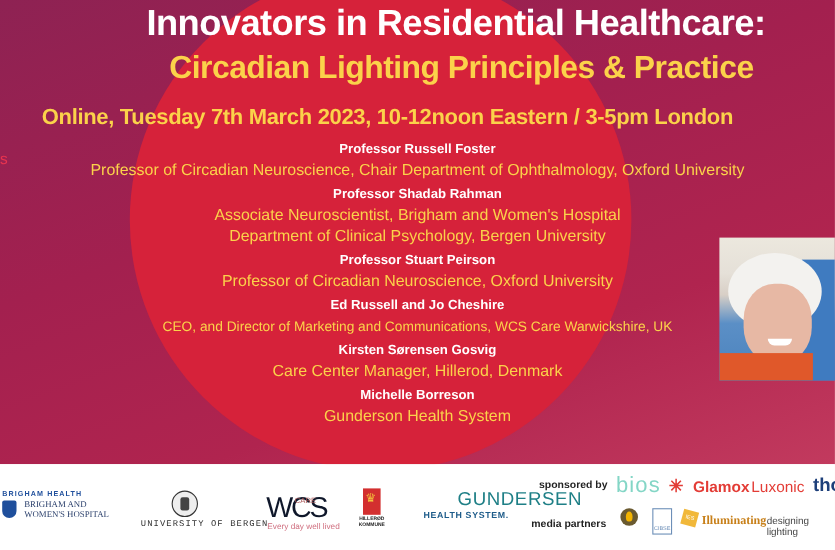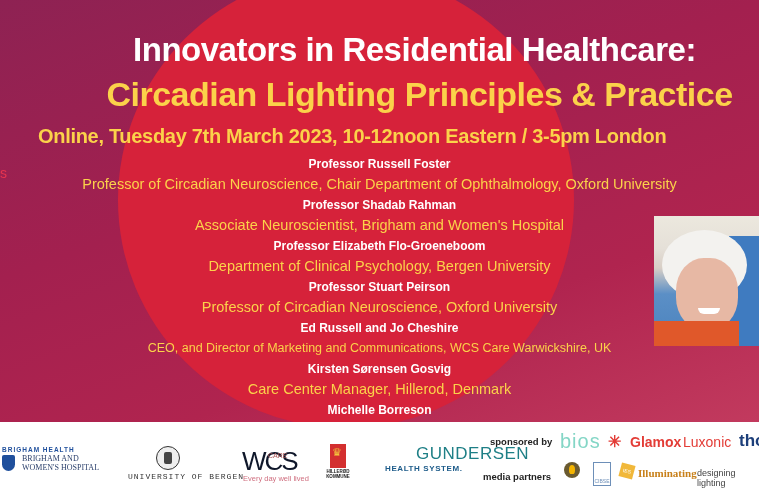--- a/index.html
+++ b/index.html
@@ -1,22 +1,22 @@
 <!DOCTYPE html>
 <html><head>
 <meta charset="utf-8">
 <style>
   html, body { margin:0; padding:0; }
   body { width:759px; height:500px; overflow:hidden; background:#ffffff; font-family:"Liberation Sans", sans-serif; position:relative; }
   .banner { position:absolute; left:0; top:0; width:759px; height:422px; overflow:hidden;
     background: linear-gradient(160deg, #8e2253 0%, #a3204f 40%, #b0244f 70%, #c23a5e 100%); }
   .circle { position:absolute; left:118px; top:-28px; width:456px; height:456px; border-radius:50%; background:#d6223a; }
-  .content { position:absolute; left:0; top:0; width:759px; height:426px; text-align:center;margin-top:29px; }
+  .content { position:absolute; left:0; top:0; width:759px; height:426px; text-align:center; }
   .title1 { position:absolute; left:0; right:0; top:2px; color:#ffffff; font-weight:bold; font-size:33px; letter-spacing:-0.5px; white-space:nowrap; padding-left:70px; }
-  .title2 { position:absolute; left:0; right:0; top:46px; color:#fbd24a; font-weight:bold; font-size:34px; letter-spacing:-0.5px; white-space:nowrap; padding-left:80px; }
+  .title2 { position:absolute; left:0; right:0; top:46px; color:#fbd24a; font-weight:bold; font-size:29px; letter-spacing:-0.5px; white-space:nowrap; padding-left:80px; }
   .title3 { position:absolute; left:38px; top:96px; color:#fbd24a; font-weight:bold; font-size:20px; letter-spacing:-0.3px; white-space:nowrap; }
   .speakers { position:absolute; left:0; width:759px; top:124px; }
   .sp-name { color:#ffffff; font-weight:bold; font-size:12px; line-height:22px; white-space:nowrap; text-align:center; padding-left:0; }
   .sp-role { color:#fbd24a; font-size:14.5px; line-height:19px; white-space:nowrap; text-align:center; }
   .sp-role.small { font-size:12.5px; }
   .edge-mark { position:absolute; left:0; top:136px; color:#e8344f; font-size:14px; }
   .photo { position:absolute; left:654px; top:216px; width:105px; height:130px; overflow:hidden;
     background: linear-gradient(180deg,#ece8de 0%, #e5e0d8 25%, #d8cfc6 40%, #5b8fc6 60%, #4a82bd 100%); }
   .photo .hair { position:absolute; left:8px; top:14px; width:85px; height:70px; border-radius:50%; background:#f3f2ef; }
   .photo .face { position:absolute; left:22px; top:42px; width:62px; height:72px; border-radius:45%; background:#e7b8a4; }
@@ -61,21 +61,20 @@
     <div class="title1">Innovators in Residential Healthcare:</div>
     <div class="title2">Circadian Lighting Principles &amp; Practice</div>
     <div class="title3">Online, Tuesday 7th March 2023, 10-12noon Eastern / 3-5pm London</div>
     <div class="edge-mark">s</div>
 
     <div class="speakers">
       <div class="sp-name">Professor Russell Foster</div>
       <div class="sp-role">Professor of Circadian Neuroscience, Chair Department of Ophthalmology, Oxford University</div>
       <div class="sp-name">Professor Shadab Rahman</div>
       <div class="sp-role">Associate Neuroscientist, Brigham and Women's Hospital</div>
-      <div class="sp-name">Professor Elizabeth Flo-Groeneboom</div>
       <div class="sp-role">Department of Clinical Psychology, Bergen University</div>
       <div class="sp-name">Professor Stuart Peirson</div>
       <div class="sp-role">Professor of Circadian Neuroscience, Oxford University</div>
       <div class="sp-name">Ed Russell and Jo Cheshire</div>
       <div class="sp-role small">CEO, and Director of Marketing and Communications, WCS Care Warwickshire, UK</div>
       <div class="sp-name">Kirsten Sørensen Gosvig</div>
       <div class="sp-role">Care Center Manager, Hillerod, Denmark</div>
       <div class="sp-name">Michelle Borreson</div>
       <div class="sp-role">Gunderson Health System</div>
     </div>

